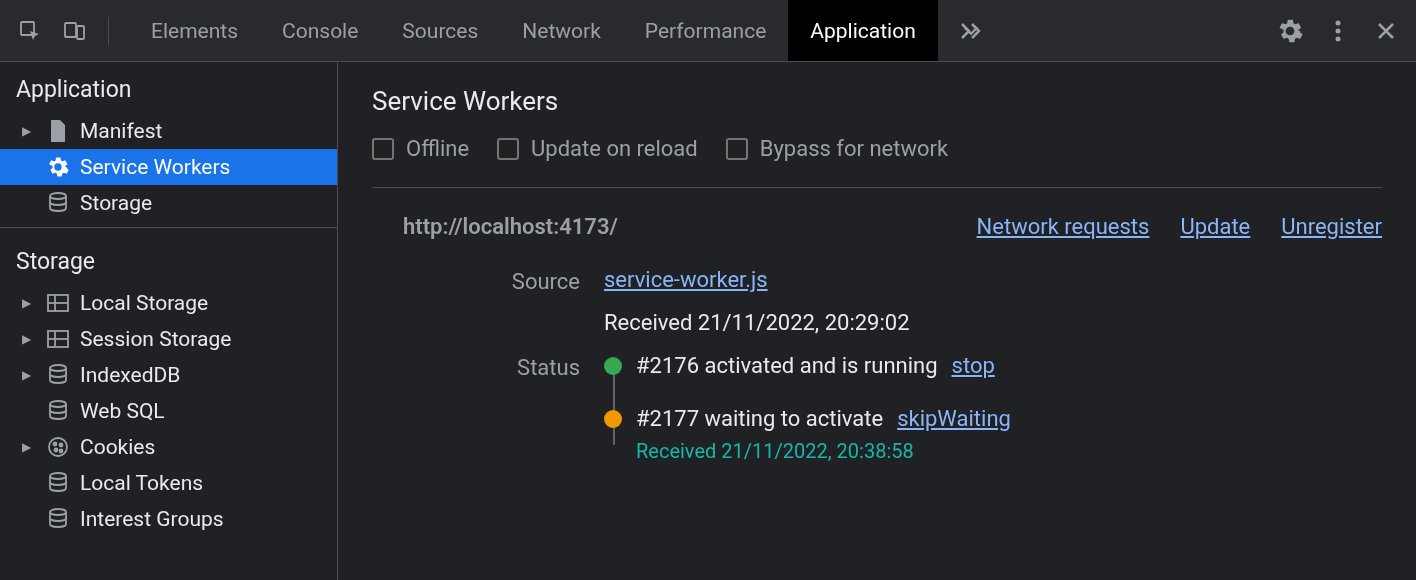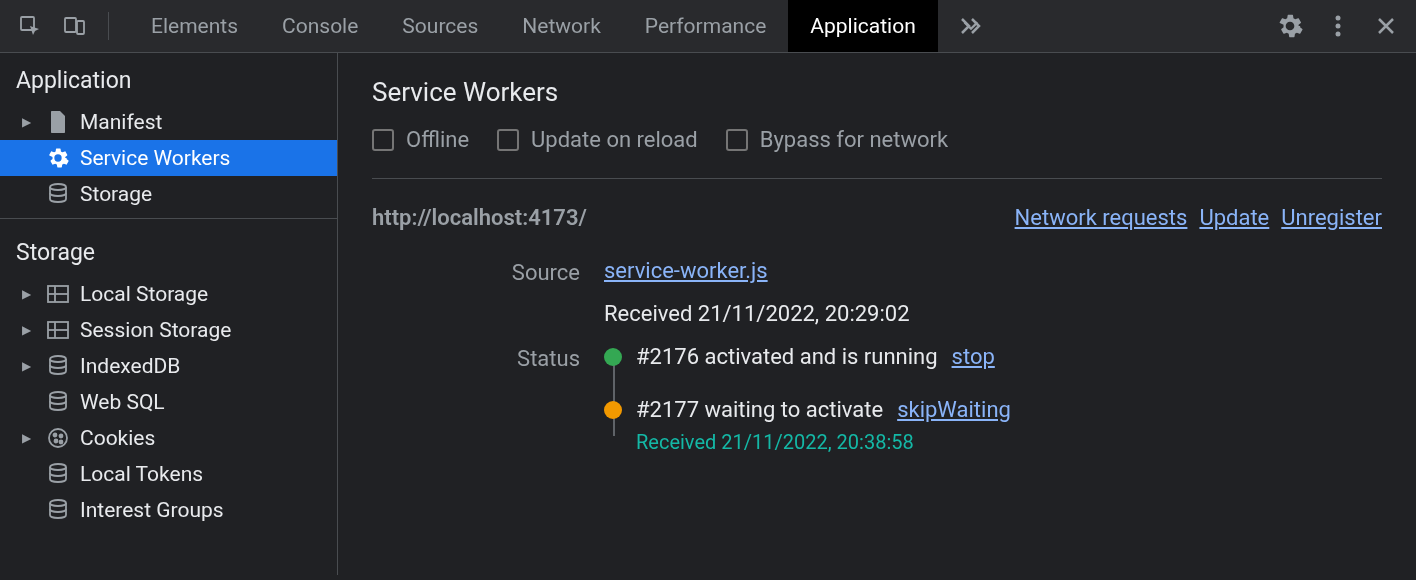--- a/index.html
+++ b/index.html
@@ -5,21 +5,21 @@
 * { margin: 0; padding: 0; box-sizing: border-box; }
 body {
   width: 1416px;
   height: 580px;
   background: #202124;
   font-family: -apple-system, BlinkMacSystemFont, "Segoe UI", Roboto, sans-serif;
   color: #e8eaed;
   overflow: hidden;
 }
 .toolbar {
-  height: 53px;
+  height: 62px;
   background: #292a2d;
   display: flex;
   align-items: center;
   border-bottom: 1px solid #494c50;
 }
 .toolbar-left {
   display: flex;
   align-items: center;
   padding: 0 12px;
   gap: 8px;
@@ -150,25 +150,26 @@
 }
 .origin-row {
   display: flex;
   align-items: center;
   margin-bottom: 28px;
 }
 .origin {
   font-size: 22px;
   font-weight: 600;
   color: #9aa0a6;
+  margin-left: 31px;
 }
 .origin-links {
   margin-left: auto;
   display: flex;
-  gap: 12px;
+  gap: 31px;
 }
 .link {
   color: #8ab4f8;
   text-decoration: underline;
   font-size: 22px;
   cursor: pointer;
 }
 .field-row {
   display: flex;
   margin-bottom: 18px;

